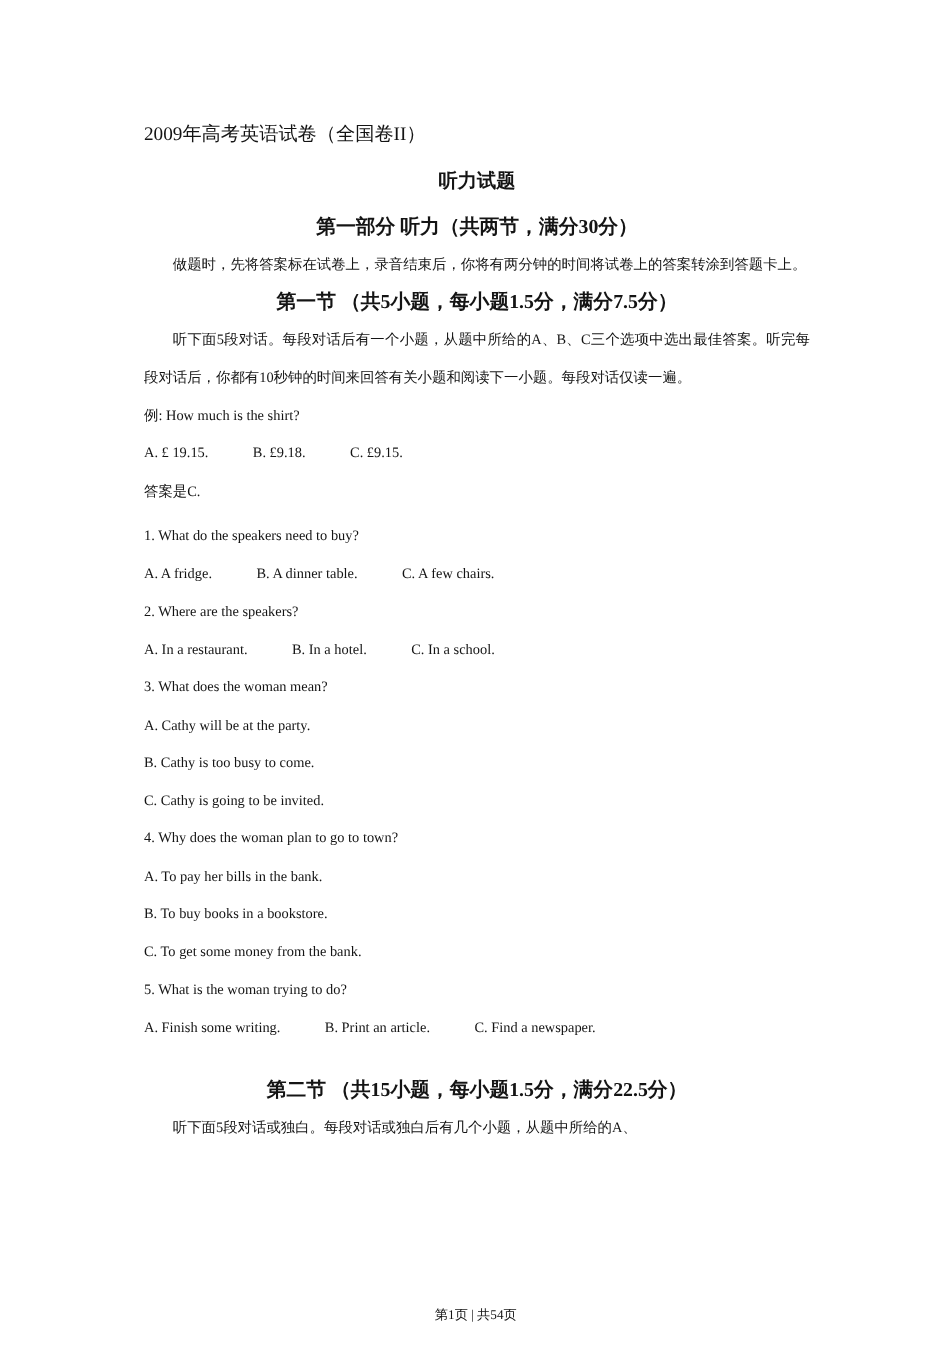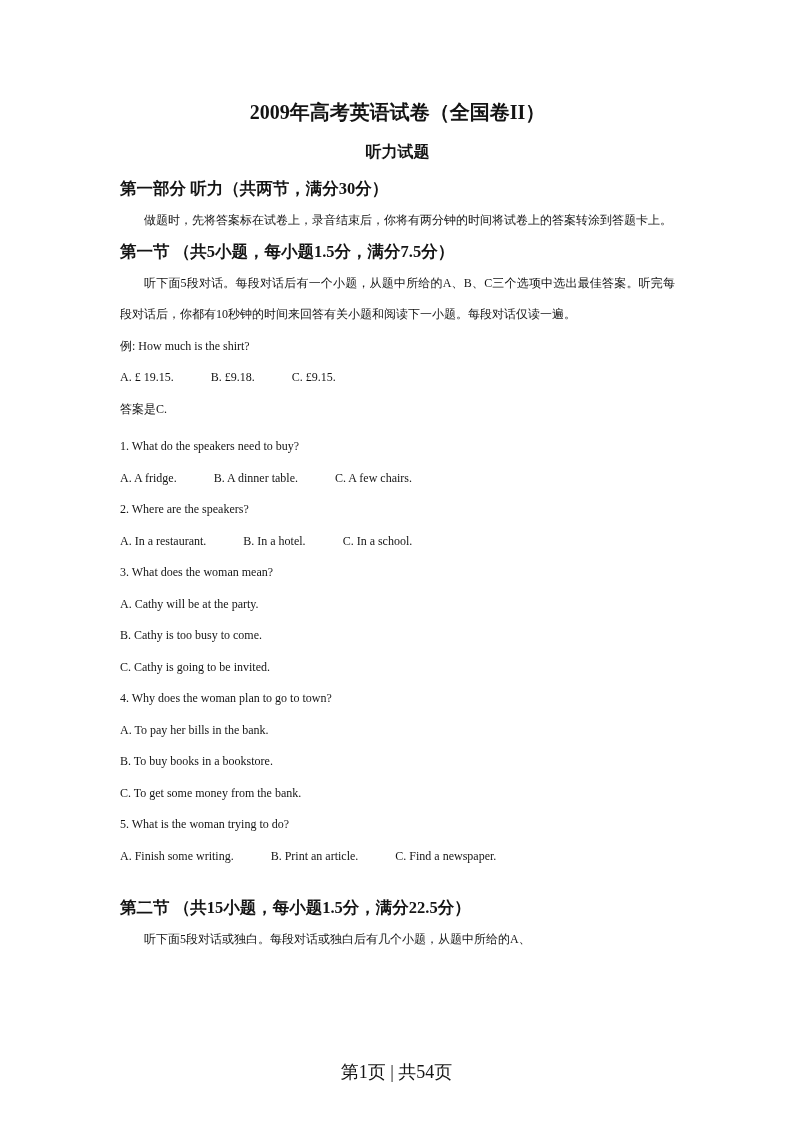--- a/index.html
+++ b/index.html
@@ -13,60 +13,60 @@
     height: 1122px;
     margin: 0 auto;
     background: #ffffff;
     color: #141414;
     font-family: "Liberation Serif", "DejaVu Serif", serif;
     box-sizing: border-box;
     padding: 99px 118px 0 120px;
     overflow: hidden;
   }
   .title {
-    font-size: 20px;
-    font-weight: bold;
-    text-align: center;
+    font-size: 16px;
+    font-weight: normal;
     margin: 0;
     line-height: 27px;
   }
   .subtitle {
     font-size: 16px;
     font-weight: bold;
     text-align: center;
     margin: 13px 0 0 0;
     line-height: 26px;
   }
   .heading {
     font-size: 16.5px;
     font-weight: bold;
     margin: 0;
     line-height: 31.5px;
+    text-align: center;
   }
   .heading.part1 { margin-top: 8px; }
   .heading.sec2  { margin-top: 20px; }
   .para {
     font-size: 12px;
     margin: 0;
     line-height: 31.5px;
   }
   .indent {
     text-indent: 2em;
     text-align: justify;
   }
   .q-first { margin-top: 6px; }
   .opts .opt { margin-right: 34px; }
   .opts .opt:last-child { margin-right: 0; }
   .footer {
     position: absolute;
     left: 0;
     right: 0;
-    top: 1064px;
+    top: 1088px;
     text-align: center;
-    font-size: 18px;
+    font-size: 11px;
     line-height: 17px;
     color: #141414;
   }
 </style>
 </head>
 <body>
 
 <div class="page">
 
   <h1 class="title">2009年高考英语试卷（全国卷II）</h1>

